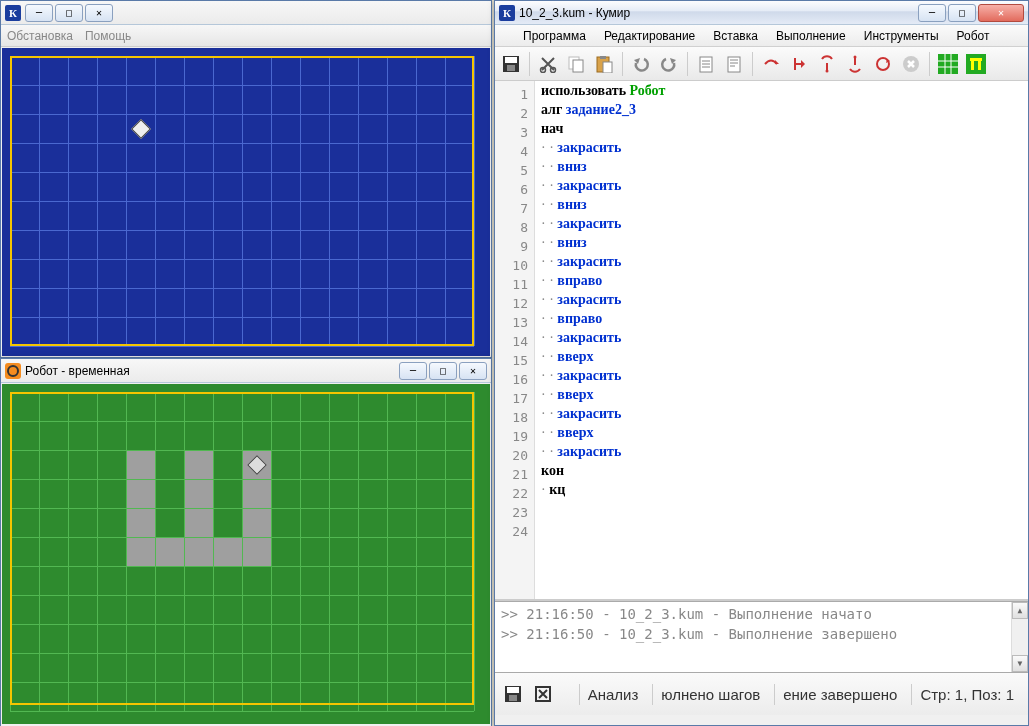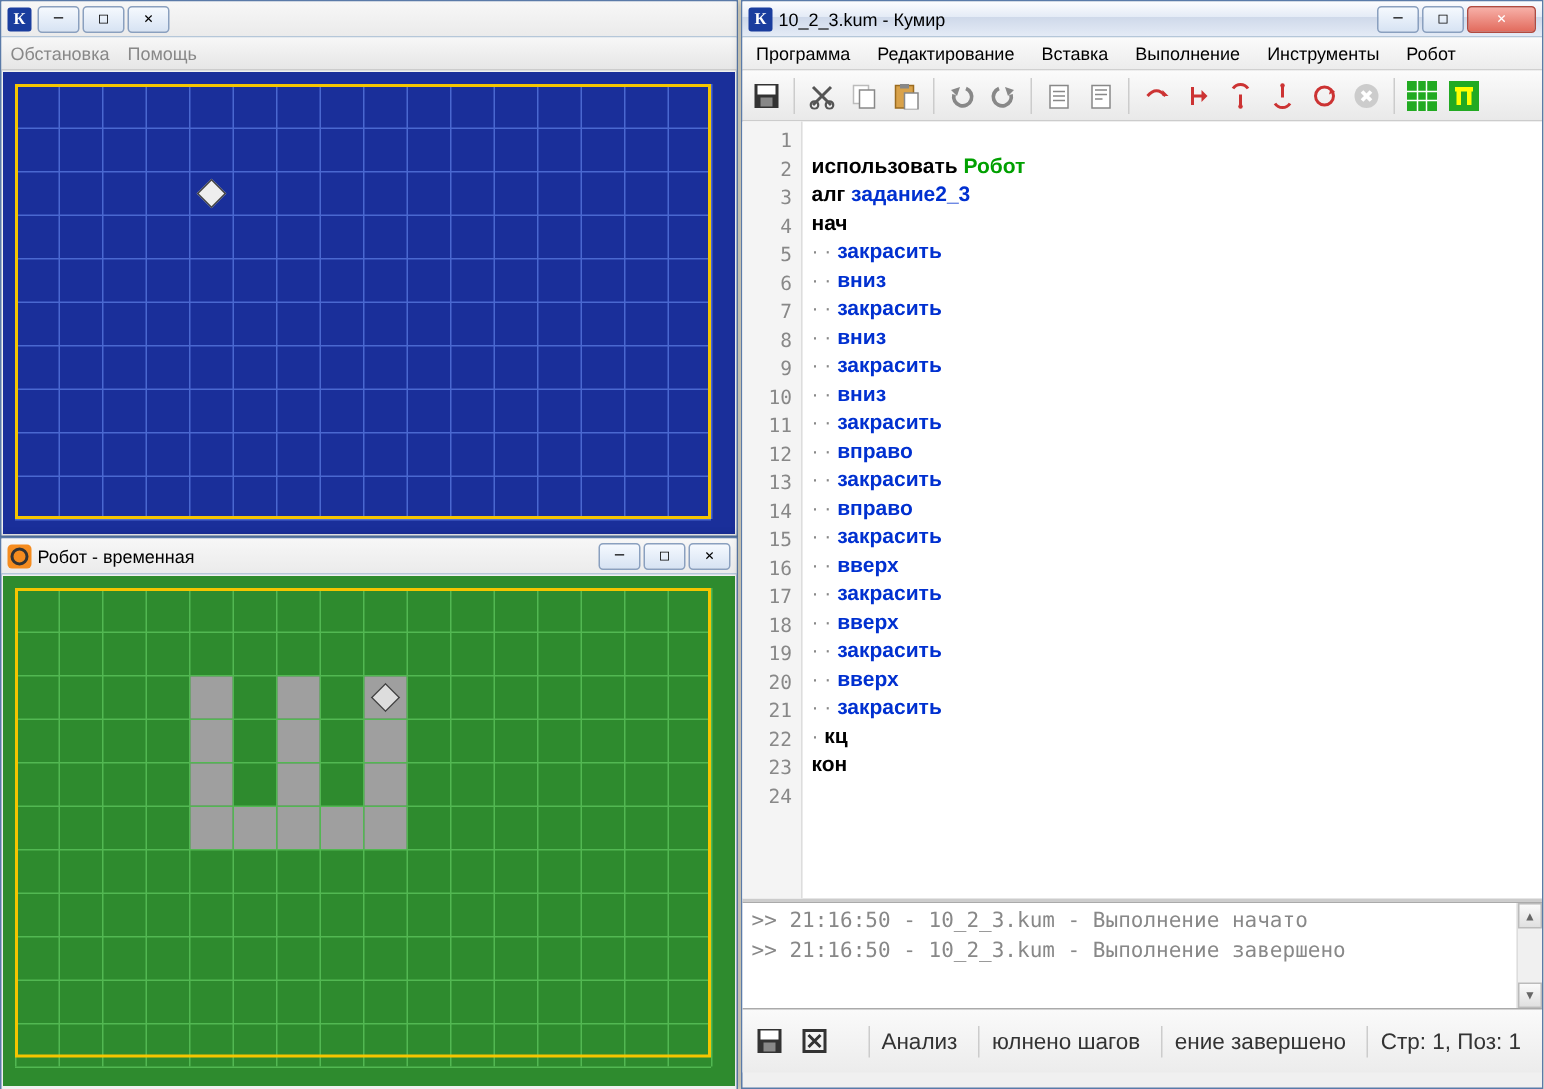--- a/index.html
+++ b/index.html
@@ -27,30 +27,30 @@
 
 #win-robot { left: 0; top: 358px; width: 492px; height: 468px; }
 #robot-field { background: #2e8b2e; width: 488px; height: 340px; margin: 1px; position: relative; }
 .painted { position: absolute; background: #9f9f9f; }
 
 .diamond { position: absolute; width: 14px; height: 14px; background: #eee; border: 1px solid #444; transform: rotate(45deg); }
 
 
 #win-kumir { left: 494px; top: 0; width: 535px; height: 726px; }
 #win-kumir .titlebar { background: linear-gradient(#fcfcfe,#e4ebf6 45%,#cfd9ea 46%,#e4ebf6); }
-#win-kumir .menubar { height: 22px; background: linear-gradient(#fbfbfb,#ececec); display: flex; align-items: center; padding: 0 1px; gap: 2px; border-bottom: 1px solid #d0d0d0; }
+#win-kumir .menubar { height: 22px; background: linear-gradient(#fbfbfb,#ececec); display: flex; align-items: center; padding: 0 20px; gap: 2px; border-bottom: 1px solid #d0d0d0; }
 #win-kumir .menubar .mi { padding: 2px 8px; }
 .toolbar { height: 34px; background: linear-gradient(#fbfbfb,#e9e9e9); display: flex; align-items: center; padding: 0 4px; gap: 4px; border-bottom: 1px solid #ccc; }
 .tb-btn { width: 24px; height: 24px; display:flex; align-items:center; justify-content:center; border-radius:2px; }
 .tb-sep { width:1px; height:24px; background:#ccc; margin:0 2px; }
 
 .editor-area { display:flex; height: 520px; background:#fff; border-bottom: 2px solid #ccc; }
 .gutter { width: 40px; background: #f4f4f4; border-right: 1px solid #ddd; text-align:right; padding: 4px 6px 0 0; font-family: Consolas, monospace; font-size: 13px; color:#888; }
 .gutter div { height: 19px; line-height:19px; }
-.code { flex:1; padding: 20px 6px; font-family: Liberation Sans, sans-serif; font-size: 14px; font-weight: bold; }
+.code { flex:1; padding: 0 6px; font-family: Liberation Serif, serif; font-size: 14px; font-weight: bold; }
 .code .line { height:19px; line-height:19px; white-space: pre; }
 .kw { color: #000; }
 .ident-green { color: #00a000; }
 .ident-blue { color: #0030d0; }
 .num { color: #0080ff; }
 .dot { color:#888; font-weight:normal; }
 .sidecol { width:86px; border-left:1px solid #ddd; padding:4px 6px; font-family: Consolas, monospace; font-size:14px; color:#555; }
 .sidecol .msg { position: relative; top: 57px; }
 
 .console { height: 72px; background:#fff; border-top:1px solid #aaa; border-bottom:1px solid #aaa; font-family: Consolas, monospace; font-size:14px; padding: 2px 6px; color:#888; overflow:hidden; position:relative; }
@@ -364,22 +364,22 @@
         <div class="line"><span class="dot">· · </span><span class="ident-blue">вправо</span></div>
         <div class="line"><span class="dot">· · </span><span class="ident-blue">закрасить</span></div>
         <div class="line"><span class="dot">· · </span><span class="ident-blue">вправо</span></div>
         <div class="line"><span class="dot">· · </span><span class="ident-blue">закрасить</span></div>
         <div class="line"><span class="dot">· · </span><span class="ident-blue">вверх</span></div>
         <div class="line"><span class="dot">· · </span><span class="ident-blue">закрасить</span></div>
         <div class="line"><span class="dot">· · </span><span class="ident-blue">вверх</span></div>
         <div class="line"><span class="dot">· · </span><span class="ident-blue">закрасить</span></div>
         <div class="line"><span class="dot">· · </span><span class="ident-blue">вверх</span></div>
         <div class="line"><span class="dot">· · </span><span class="ident-blue">закрасить</span></div>
+        <div class="line"><span class="kw">кон</span></div>
         <div class="line"><span class="dot">· </span><span class="kw">кц</span></div>
-        <div class="line"><span class="kw">кон</span></div>
         <div class="line"></div>
       </div>
   </div>
 
   <div class="console">
     <div class="cl">&gt;&gt; 21:16:50 - 10_2_3.kum - Выполнение начато</div>
     <div class="cl">&gt;&gt; 21:16:50 - 10_2_3.kum - Выполнение завершено</div>
     <div class="scroll-v">
       <div class="thumb-up">▲</div>
       <div class="thumb-down">▼</div>

